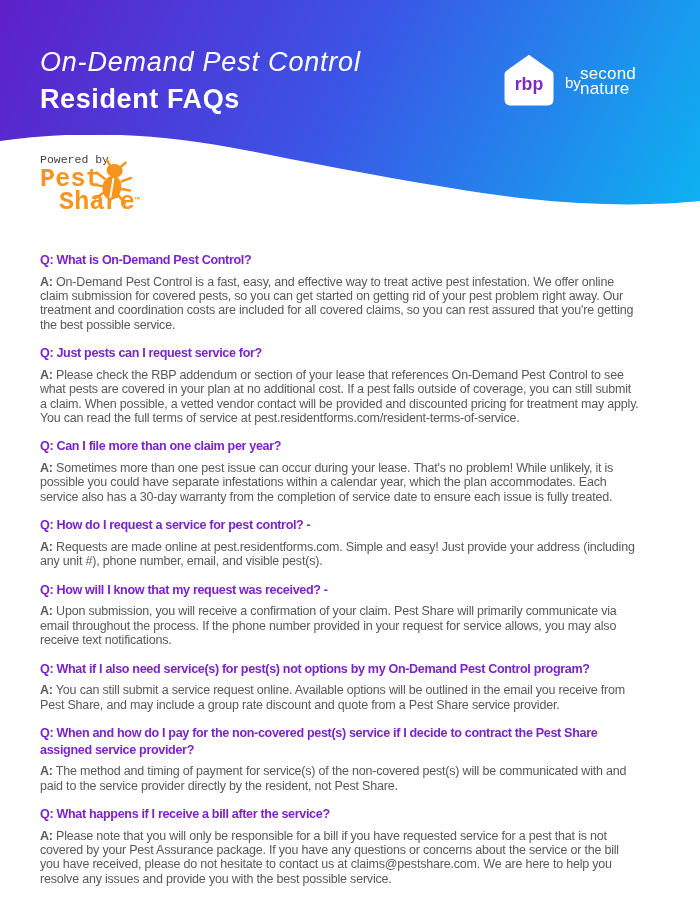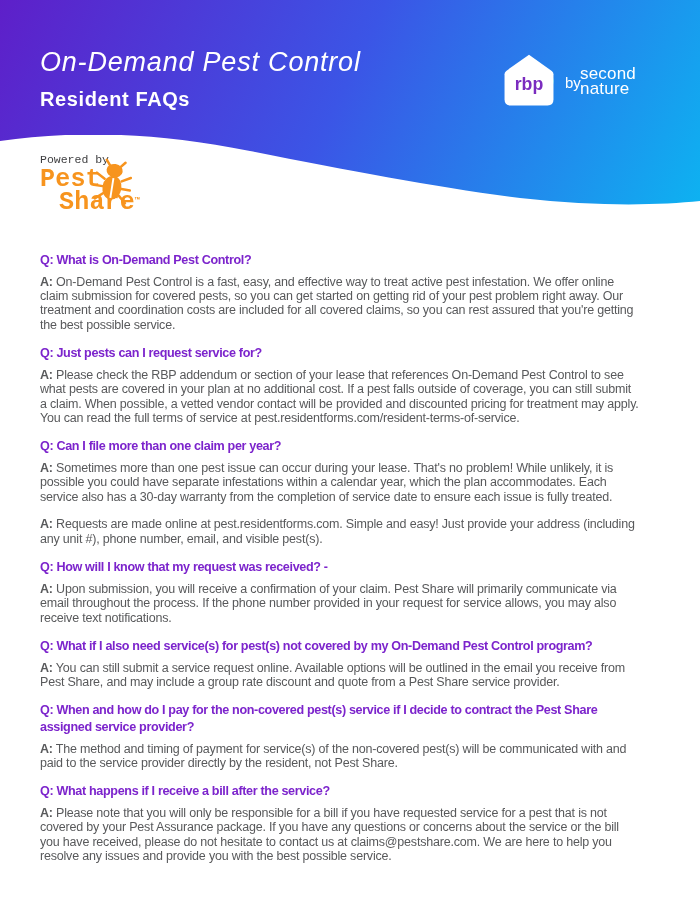--- a/index.html
+++ b/index.html
@@ -13,21 +13,21 @@
   .header{
     position:relative;width:700px;height:215px;
     background:linear-gradient(116deg,
       var(--header-gradient-start,#5e1fc9) 0%,
       var(--header-gradient-mid,#3b55e6) 48%,
       var(--header-gradient-end,#0db3f1) 100%);
     overflow:hidden;
   }
   .titles{position:absolute;left:40px;top:44px;color:#ffffff;}
   .title1{font-size:27px;font-weight:400;letter-spacing:0.8px;line-height:37px;font-style:italic;}
-  .title2{font-size:20px;font-weight:700;letter-spacing:0.6px;line-height:37px;}
+  .title2{font-size:27px;font-weight:700;letter-spacing:0.6px;line-height:37px;}
   .brand-group{position:absolute;left:502px;top:52px;display:flex;align-items:center;gap:9px;}
   .rbp-logo{display:block;}
   .sn-wordmark{position:relative;padding-left:15px;color:#ffffff;}
   .sn-by{position:absolute;left:0;top:8px;font-size:15px;font-weight:400;}
   .sn-lines{display:flex;flex-direction:column;font-size:17px;font-weight:400;line-height:15px;letter-spacing:0.2px;}
   .sn-nature{}
   .wave{position:absolute;left:0;bottom:0;width:700px;height:80px;display:block;}
   
   .powered{position:absolute;left:40px;top:153px;width:200px;font-family:Liberation Mono, monospace;}
   .powered-by{font-size:11.5px;color:#3f3f41;font-weight:400;margin-bottom:3px;}
@@ -112,28 +112,29 @@
   </section>
   <section class="faq">
     <h2 class="faq-q">Q: Just pests can I request service for?</h2>
     <p class="faq-a"><b>A:</b> <span>Please check the RBP addendum or section of your lease that references On-Demand Pest Control to see what pests are covered in your plan at no additional cost. If a pest falls outside of coverage, you can still submit a claim. When possible, a vetted vendor contact will be provided and discounted pricing for treatment may apply. You can read the full terms of service at pest.residentforms.com/resident-terms-of-service.</span></p>
   </section>
   <section class="faq">
     <h2 class="faq-q">Q: Can I file more than one claim per year?</h2>
     <p class="faq-a"><b>A:</b> <span>Sometimes more than one pest issue can occur during your lease. That's no problem! While unlikely, it is possible you could have separate infestations within a calendar year, which the plan accommodates. Each service also has a 30-day warranty from the completion of service date to ensure each issue is fully treated.</span></p>
   </section>
   <section class="faq">
+    <h2 class="faq-q">Q: How do I request a service for pest control? -</h2>
     <p class="faq-a"><b>A:</b> <span>Requests are made online at pest.residentforms.com. Simple and easy! Just provide your address (including any unit #), phone number, email, and visible pest(s).</span></p>
   </section>
   <section class="faq">
     <h2 class="faq-q">Q: How will I know that my request was received? -</h2>
     <p class="faq-a"><b>A:</b> <span>Upon submission, you will receive a confirmation of your claim. Pest Share will primarily communicate via email throughout the process. If the phone number provided in your request for service allows, you may also receive text notifications.</span></p>
   </section>
   <section class="faq">
-    <h2 class="faq-q">Q: What if I also need service(s) for pest(s) not covered by my On-Demand Pest Control program?</h2>
+    <h2 class="faq-q">Q: What if I also need service(s) for pest(s) not options by my On-Demand Pest Control program?</h2>
     <p class="faq-a"><b>A:</b> <span>You can still submit a service request online. Available options will be outlined in the email you receive from Pest Share, and may include a group rate discount and quote from a Pest Share service provider.</span></p>
   </section>
   <section class="faq">
     <h2 class="faq-q">Q: When and how do I pay for the non-covered pest(s) service if I decide to contract the Pest Share assigned service provider?</h2>
     <p class="faq-a"><b>A:</b> <span>The method and timing of payment for service(s) of the non-covered pest(s) will be communicated with and paid to the service provider directly by the resident, not Pest Share.</span></p>
   </section>
   <section class="faq">
     <h2 class="faq-q">Q: What happens if I receive a bill after the service?</h2>
     <p class="faq-a"><b>A:</b> <span>Please note that you will only be responsible for a bill if you have requested service for a pest that is not covered by your Pest Assurance package. If you have any questions or concerns about the service or the bill you have received, please do not hesitate to contact us at claims@pestshare.com. We are here to help you resolve any issues and provide you with the best possible service.</span></p>
   </section>

